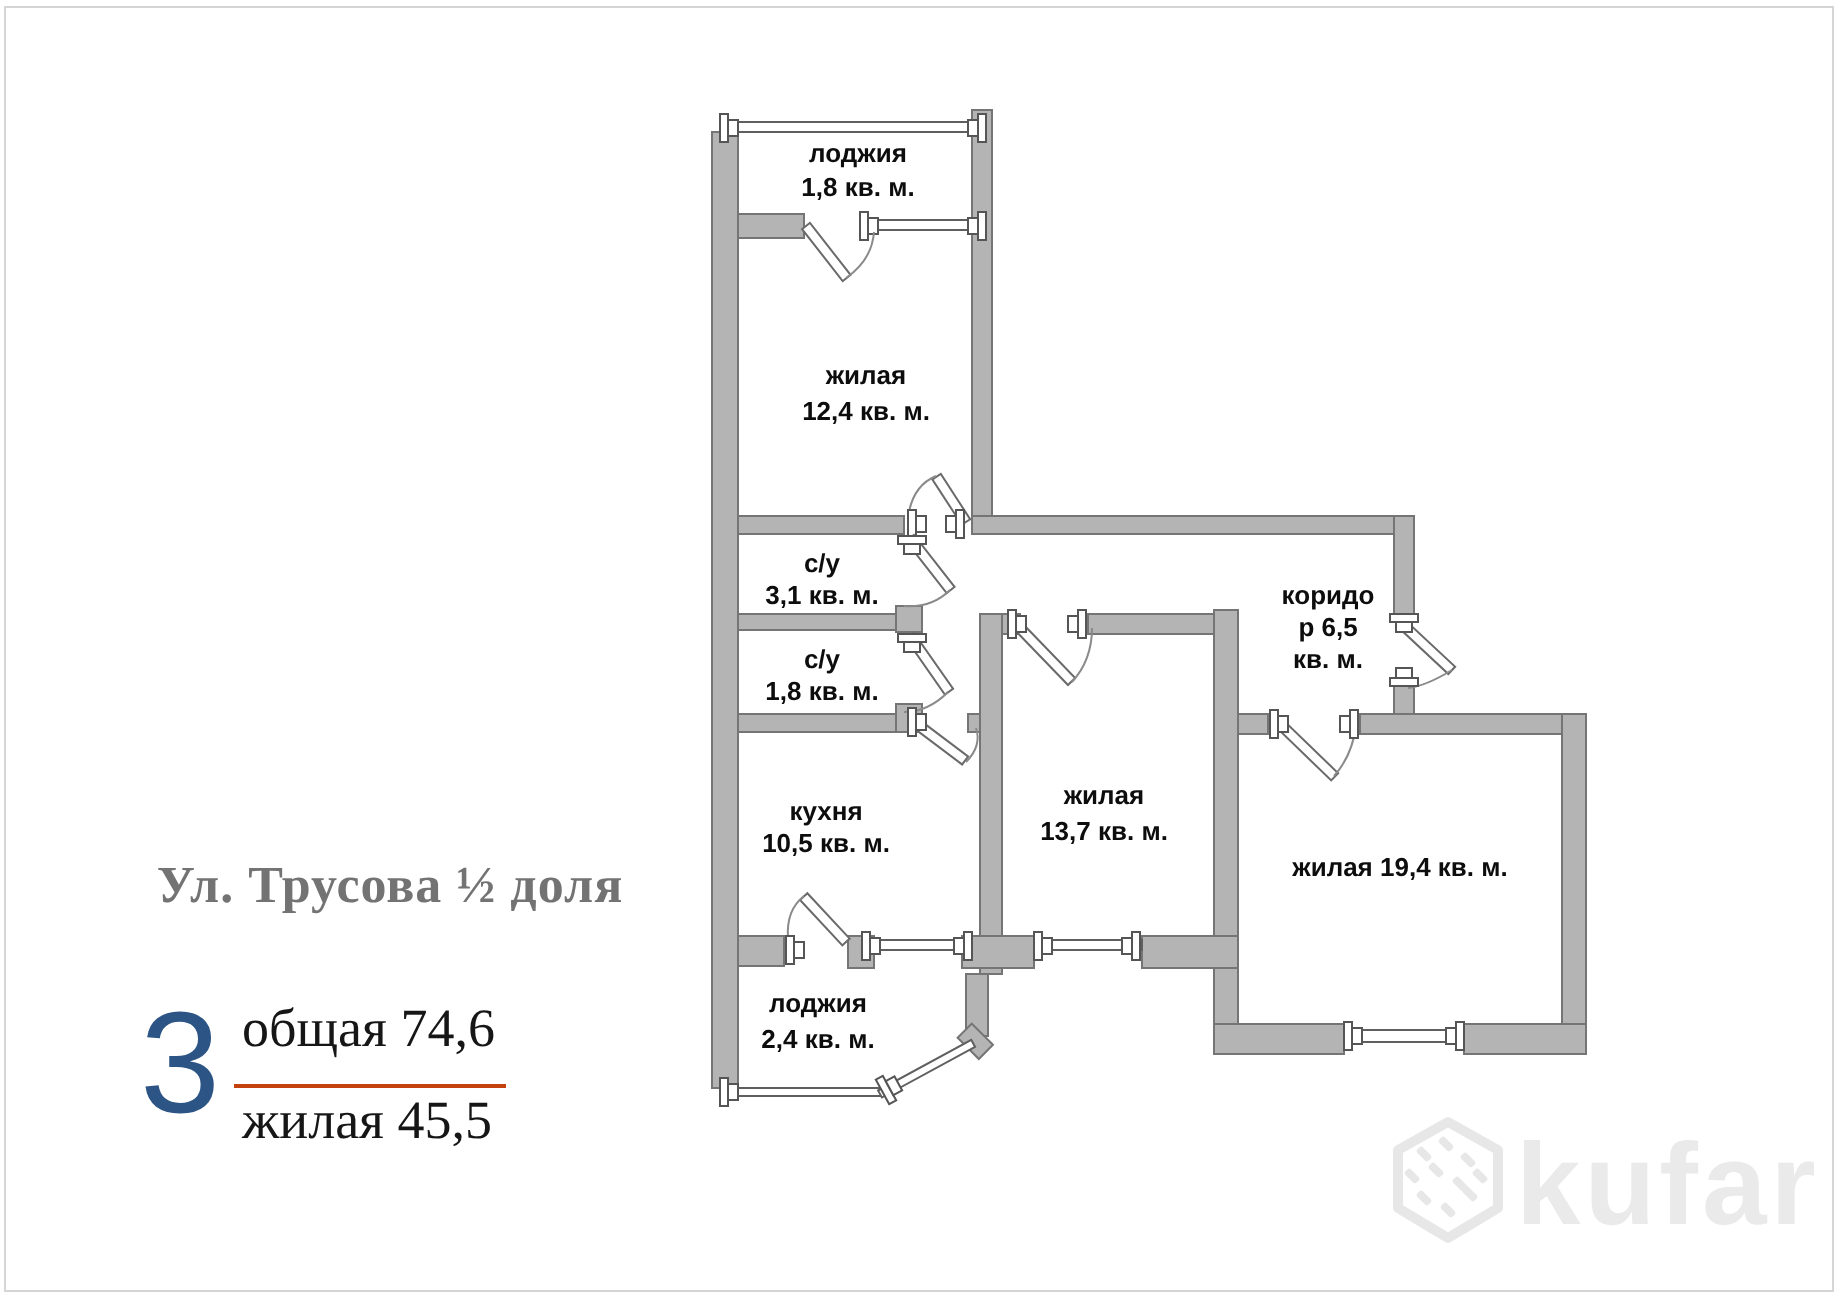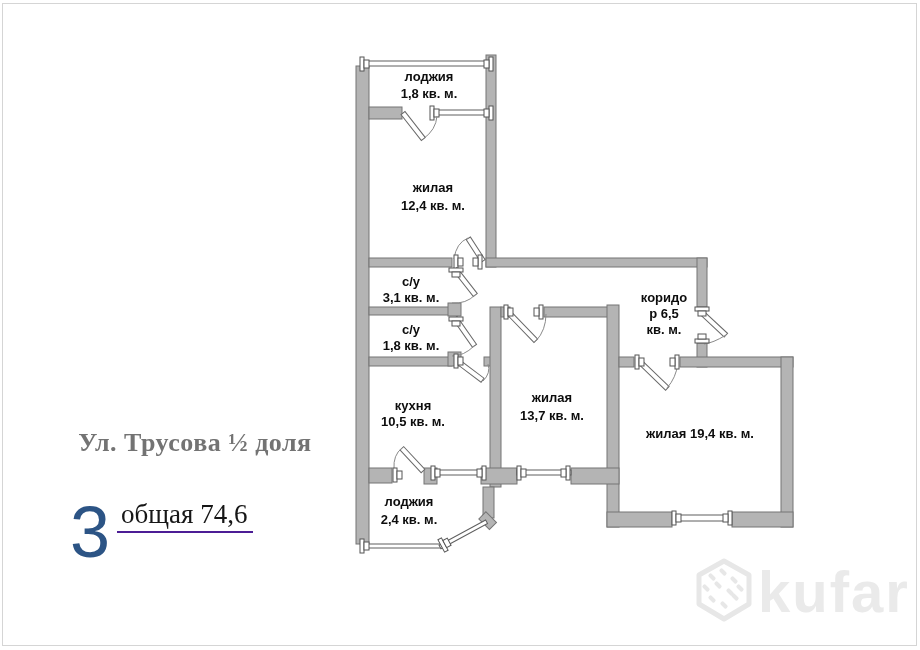--- a/index.html
+++ b/index.html
@@ -19,21 +19,21 @@
   .big3{
     position:absolute;left:70px;top:496px;
     font-family:"Liberation Sans",sans-serif;font-size:72px;line-height:1;
     color:#2c5485;
   }
   .fraction{
     position:absolute;left:117px;top:501px;
     font-family:"Liberation Serif",serif;font-size:27px;line-height:1;
     color:#161616;
   }
-  .frac-top{display:inline-block;padding:0 6px 3px 4px;border-bottom:2px solid #4c1d95;}
+  .frac-top{display:inline-block;padding:0 6px 14px 4px;border-bottom:2px solid #c2410c;}
   .frac-bottom{display:block;padding:3px 4px 0 4px;}
   svg{position:absolute;left:0;top:0;}
   .wall{fill:#b4b4b4;stroke:#757575;stroke-width:1;}
   .glaz{fill:#ffffff;stroke:#5f5f5f;stroke-width:1;}
   .leaf{fill:#ffffff;stroke:#6a6a6a;stroke-width:1;}
   .arc{fill:none;stroke:#8a8a8a;stroke-width:1;}
   .cap-o{fill:#ffffff;stroke:#555555;stroke-width:1;}
   .rlabel{font-family:"Liberation Sans",sans-serif;font-weight:bold;font-size:13px;fill:#0d0d0d;text-anchor:middle;}
   .wm-hex{fill:#ffffff;stroke:#e7e7e7;stroke-width:5;stroke-linejoin:round;}
   .wm-dash{fill:#e7e7e7;}
@@ -43,20 +43,21 @@
 <body>
 
 <div class="frame"></div>
 
 <div class="address">Ул. Трусова ½ доля</div>
 
 <div class="big3">3</div>
 
 <div class="fraction">
   <span class="frac-top"><span>общая</span>&nbsp;<span>74,6</span></span>
+  <span class="frac-bottom"><span>жилая</span>&nbsp;<span>45,5</span></span>
 </div>
 
 <svg width="920" height="650" viewBox="0 0 920 650">
   <defs>
     <g id="cap">
       <rect class="cap-o" x="-2" y="-7" width="4" height="14"></rect>
       <rect class="cap-o" x="2" y="-4" width="5" height="8"></rect>
     </g>
   </defs>
 

